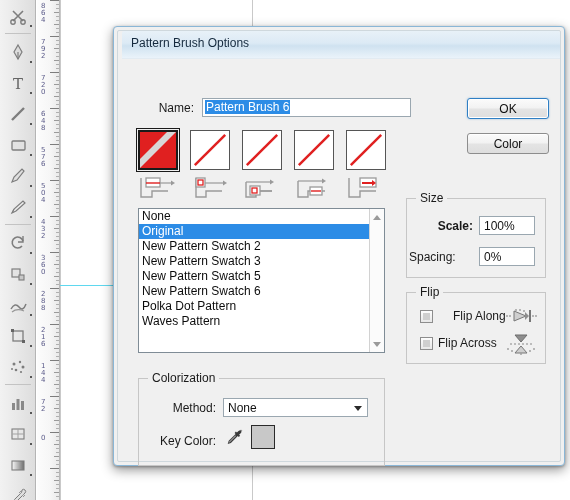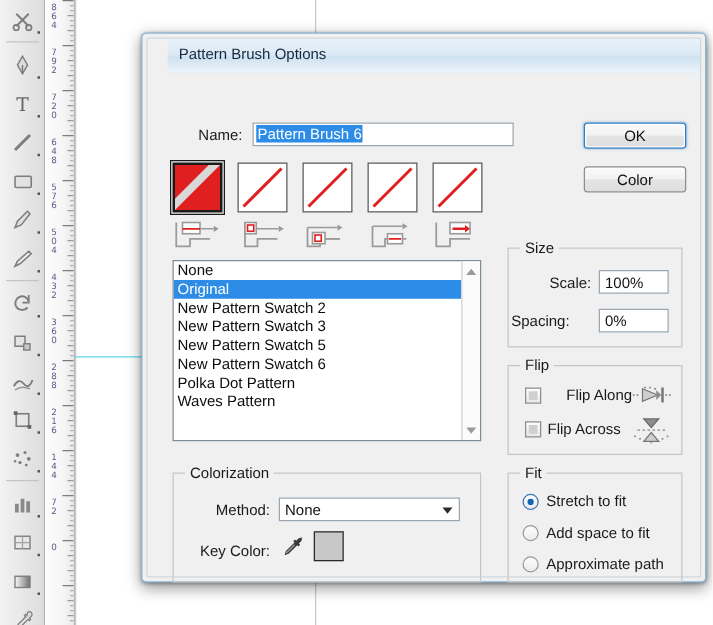--- a/index.html
+++ b/index.html
@@ -86,21 +86,21 @@
     box-shadow: 0 4px 12px rgba(0,0,0,.42), 0 1px 3px rgba(0,0,0,.3);
   }
   .dialog-inner {
     position:absolute; inset: 3px;
     border: 1px solid #cfd8dd;
     border-radius: 2px;
     background: #f0f0f0;
     box-sizing: border-box;
   }
   .titlebar {
-    position: absolute; left:16px; right:0; top:0; height: 27px;
+    position: absolute; left:4px; right:0; top:0; height: 27px;
     background: linear-gradient(to bottom, #e8f1f8 0%, #dceaf5 45%, #cfe2f0 55%, #eaf3fa 100%);
     border-bottom: 1px solid #e2ebf2;
     border-radius: 2px 2px 0 0;
     padding-left: 21px;
   }
   .title-text {
     position:absolute; left: 9px; top: 5px;
     font-size: 12px; color: #14293d;
   }
 
@@ -759,21 +759,21 @@
             </svg>
           </div>
 
           <div class="swatch-box" style="left: 112px; top: 46px; background: rgb(200, 200, 200);"></div>
 
         </div>
 
         <div class="group" id="size-group">
           <div class="glabel">Size</div>
 
-          <div class="fld-label" style="left:4px; top:20px; width:62px; text-align:right;">Scale:</div>
+          <div class="fld-label" style="left:4px; top:20px; width:62px; text-align:right;font-weight:bold;">Scale:</div>
           <div class="num-input" style="left:72px; top:17px; width:56px;">
             <span>100%</span>
           </div>
 
           <div class="fld-label" style="left:2px; top:51px; width:64px; text-align:left;">Spacing:</div>
           <div class="num-input" style="left:72px; top:48px; width:56px;">
             <span>0%</span>
           </div>
         </div>
 
@@ -814,28 +814,17 @@
                 <circle cx="3" cy="16" r="0.9"></circle>
                   <circle cx="7" cy="18" r="0.9"></circle>
                 <circle cx="25" cy="18" r="0.9"></circle>
                   <circle cx="29" cy="16" r="0.9"></circle>
                 <circle cx="16" cy="21" r="0.9"></circle>
               </g>
             </svg>
           </div>
         </div>
 
-        <div class="group" id="fit-group">
-          <div class="glabel">Fit</div>
-          <div id="fit-options">
-              <div class="radio checked" style="left: 11px; top: 16px;"></div>
-              <div class="opt-label" style="left: 30px; top: 15px;">Stretch to fit</div>
-              <div class="radio" style="left: 11px; top: 41px;"></div>
-              <div class="opt-label" style="left: 30px; top: 40px;">Add space to fit</div>
-              <div class="radio" style="left: 11px; top: 66px;"></div>
-              <div class="opt-label" style="left: 30px; top: 65px;">Approximate path</div>
-            </div>
-        </div>
 
       </div>
     </div>
   </div>
 </div>
 
 </body></html>

